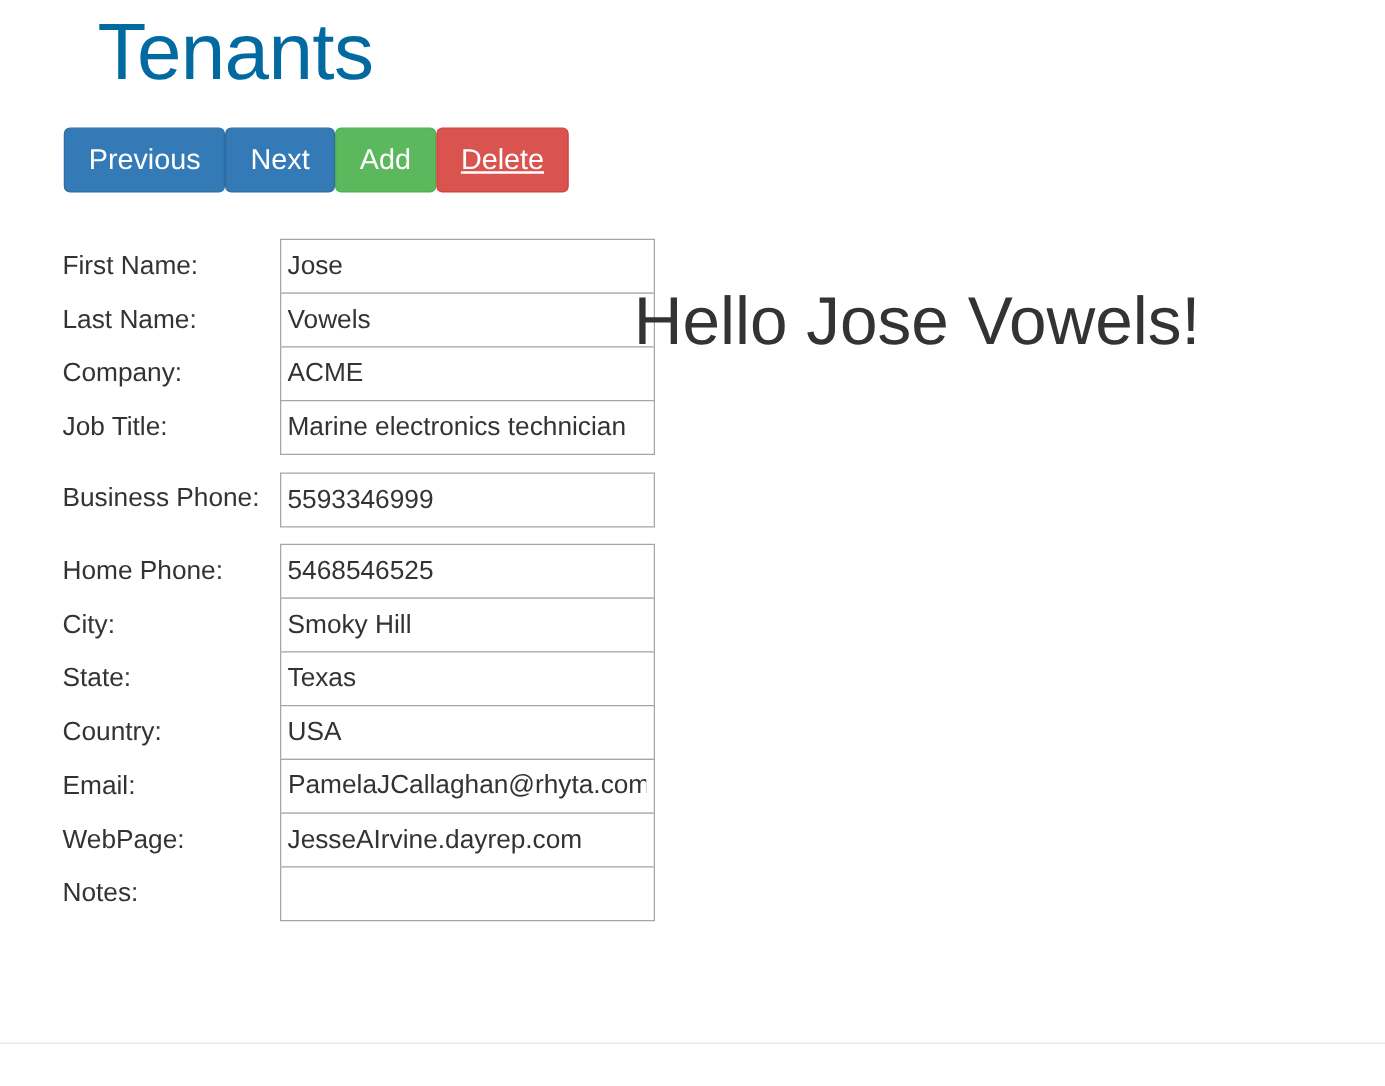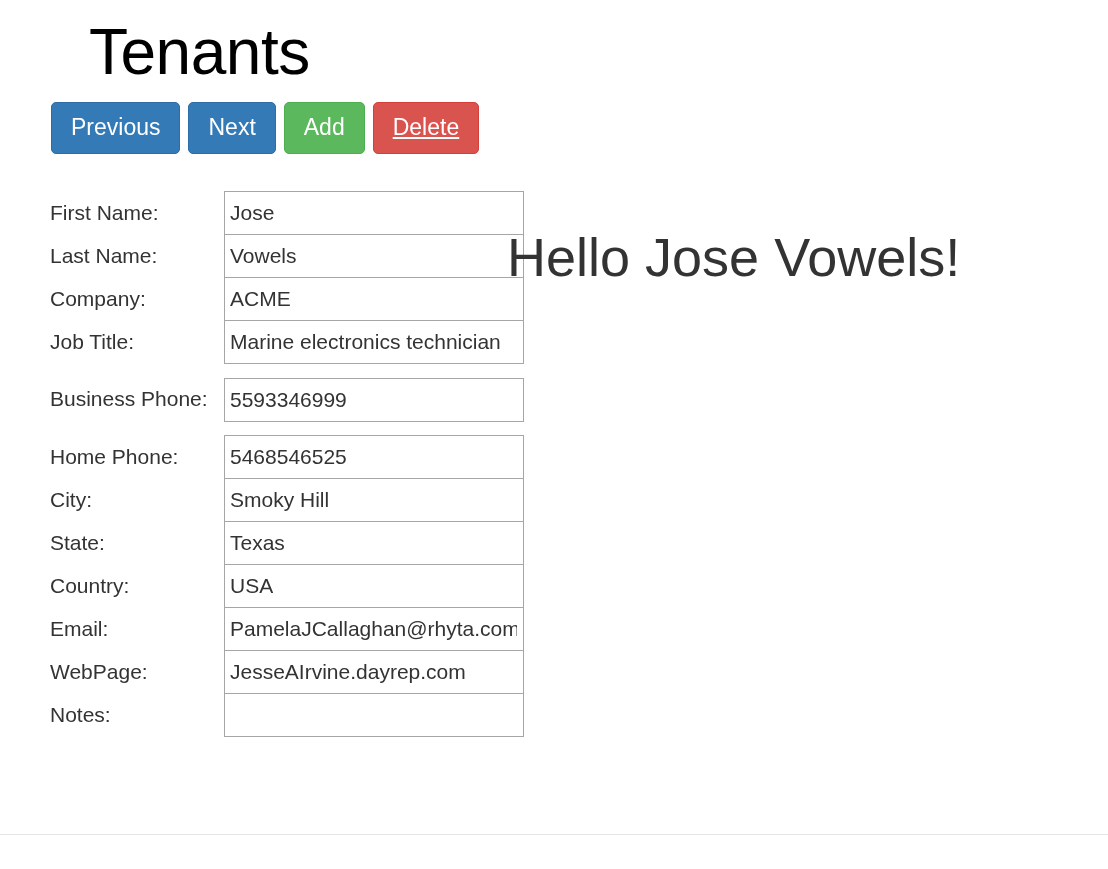--- a/index.html
+++ b/index.html
@@ -25,34 +25,34 @@
   }
 
   
   .page-title {
     position: absolute;
     left: 78px;
     top: 8px;
     font-size: 64px;
     line-height: 1.05;
     font-weight: normal;
-    color: #000000;
-    margin: 11px;
+    color: #0369a1;
+    margin: 0;
     letter-spacing: -0.5px;
     white-space: nowrap;
   }
 
   
   .toolbar {
     position: absolute;
     left: 51px;
     top: 102px;
     display: flex;
     align-items: flex-start;
-    gap: 8px;
+    gap: 0;
   }
   .btn {
     font-family: "Liberation Sans", sans-serif;
     font-size: 23px;
     line-height: 1;
     color: #ffffff;
     border: 1px solid transparent;
     border-radius: 5px;
     padding: 13px 19px 14px 19px;
     cursor: pointer;

